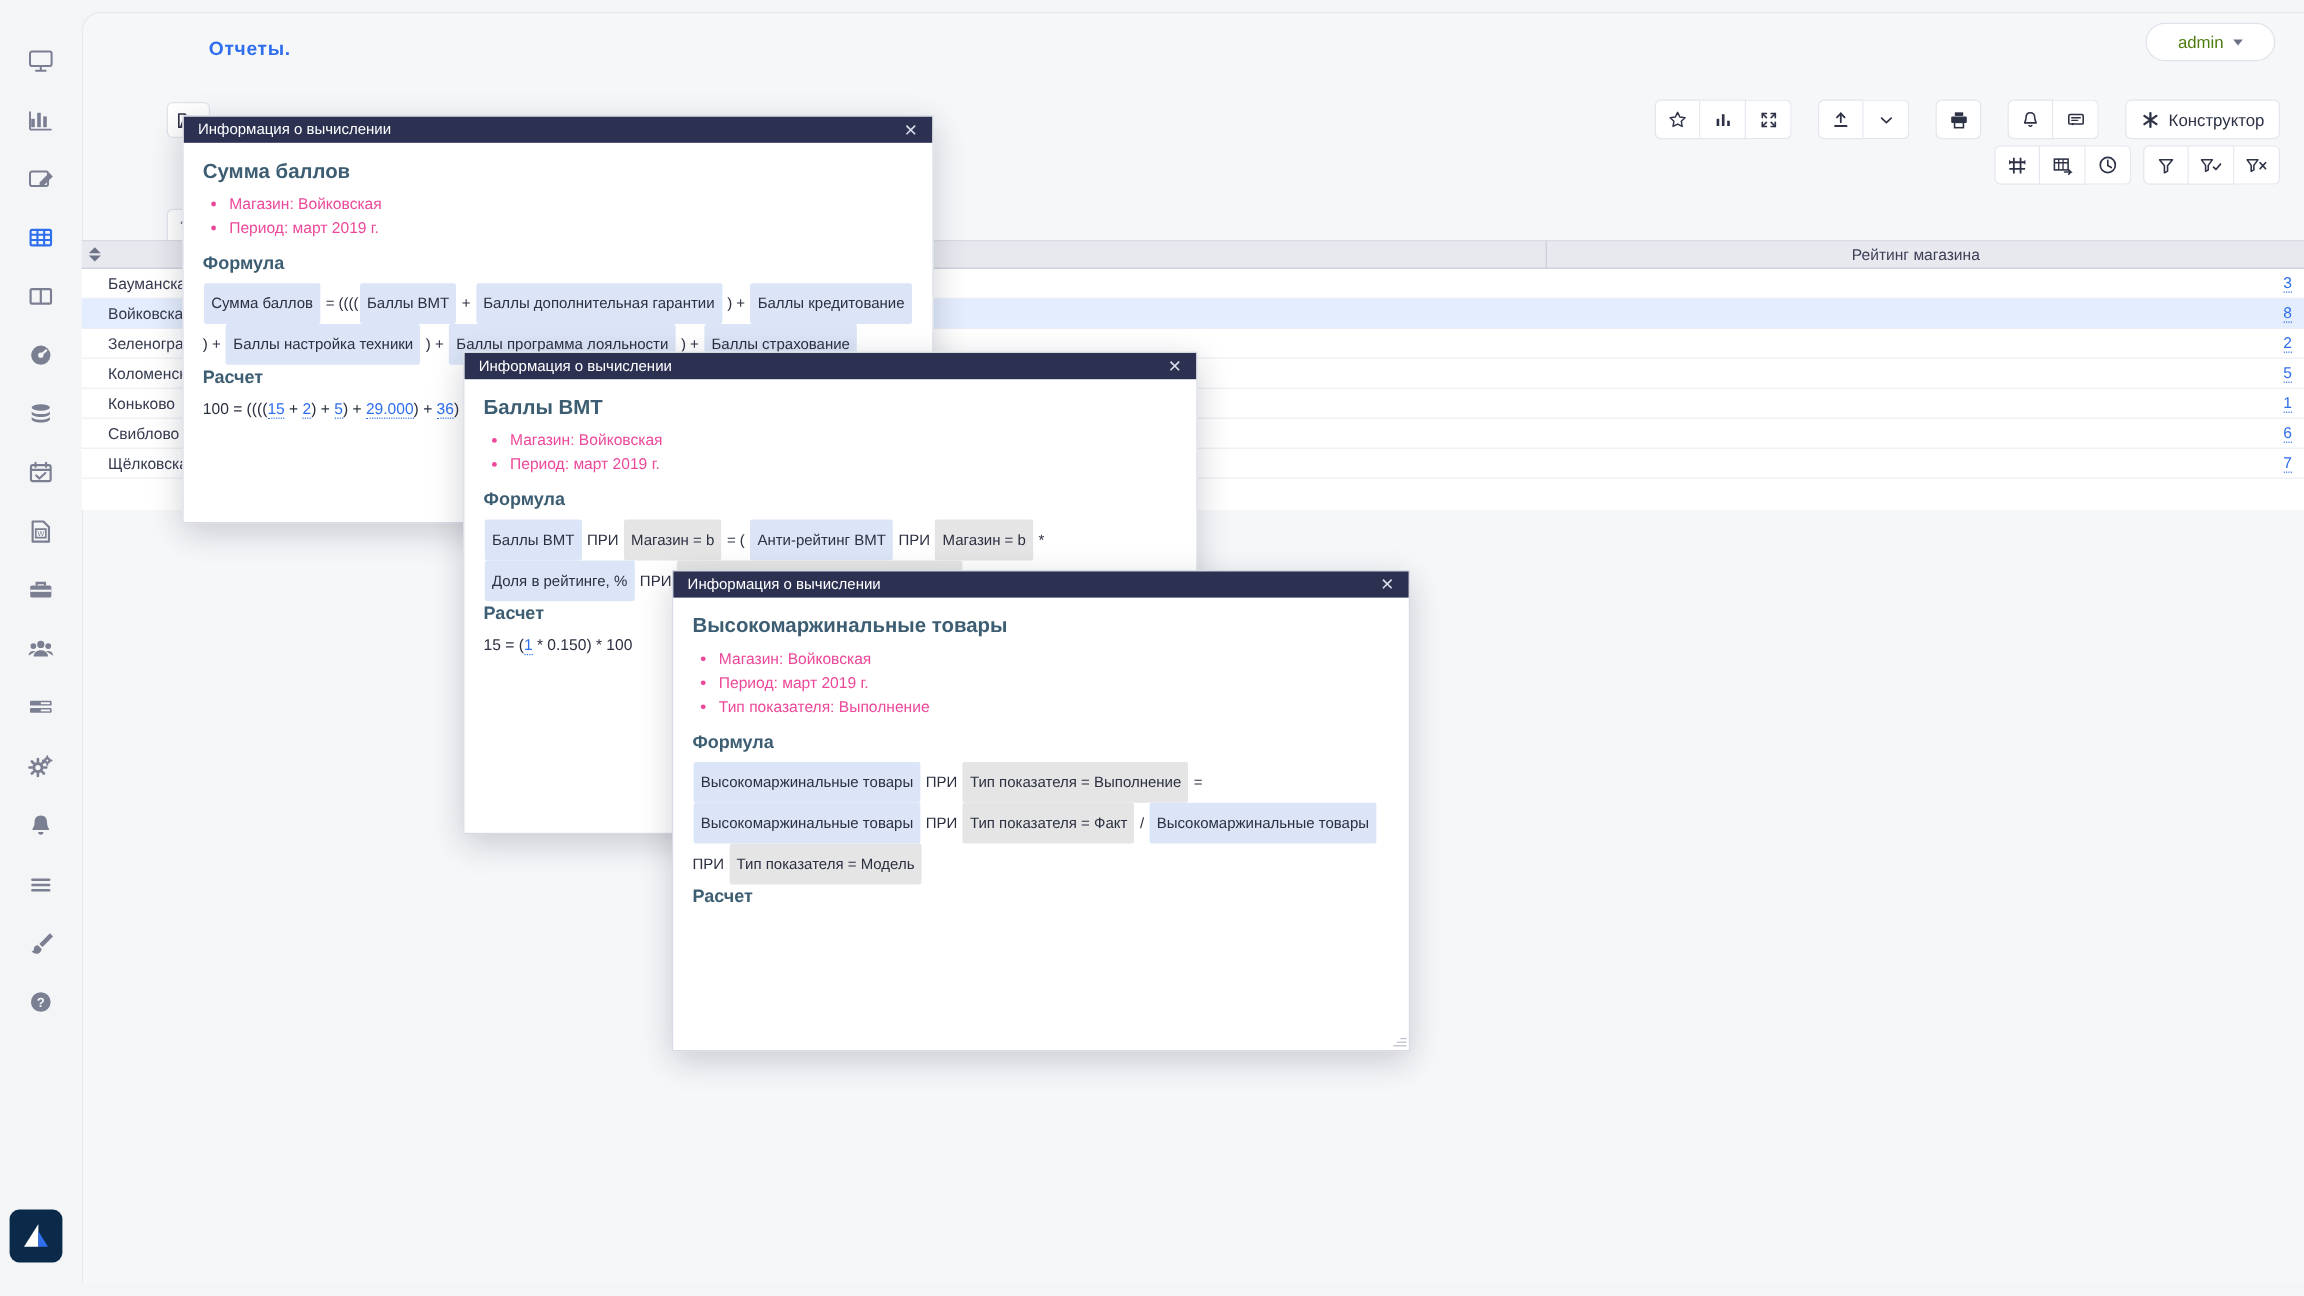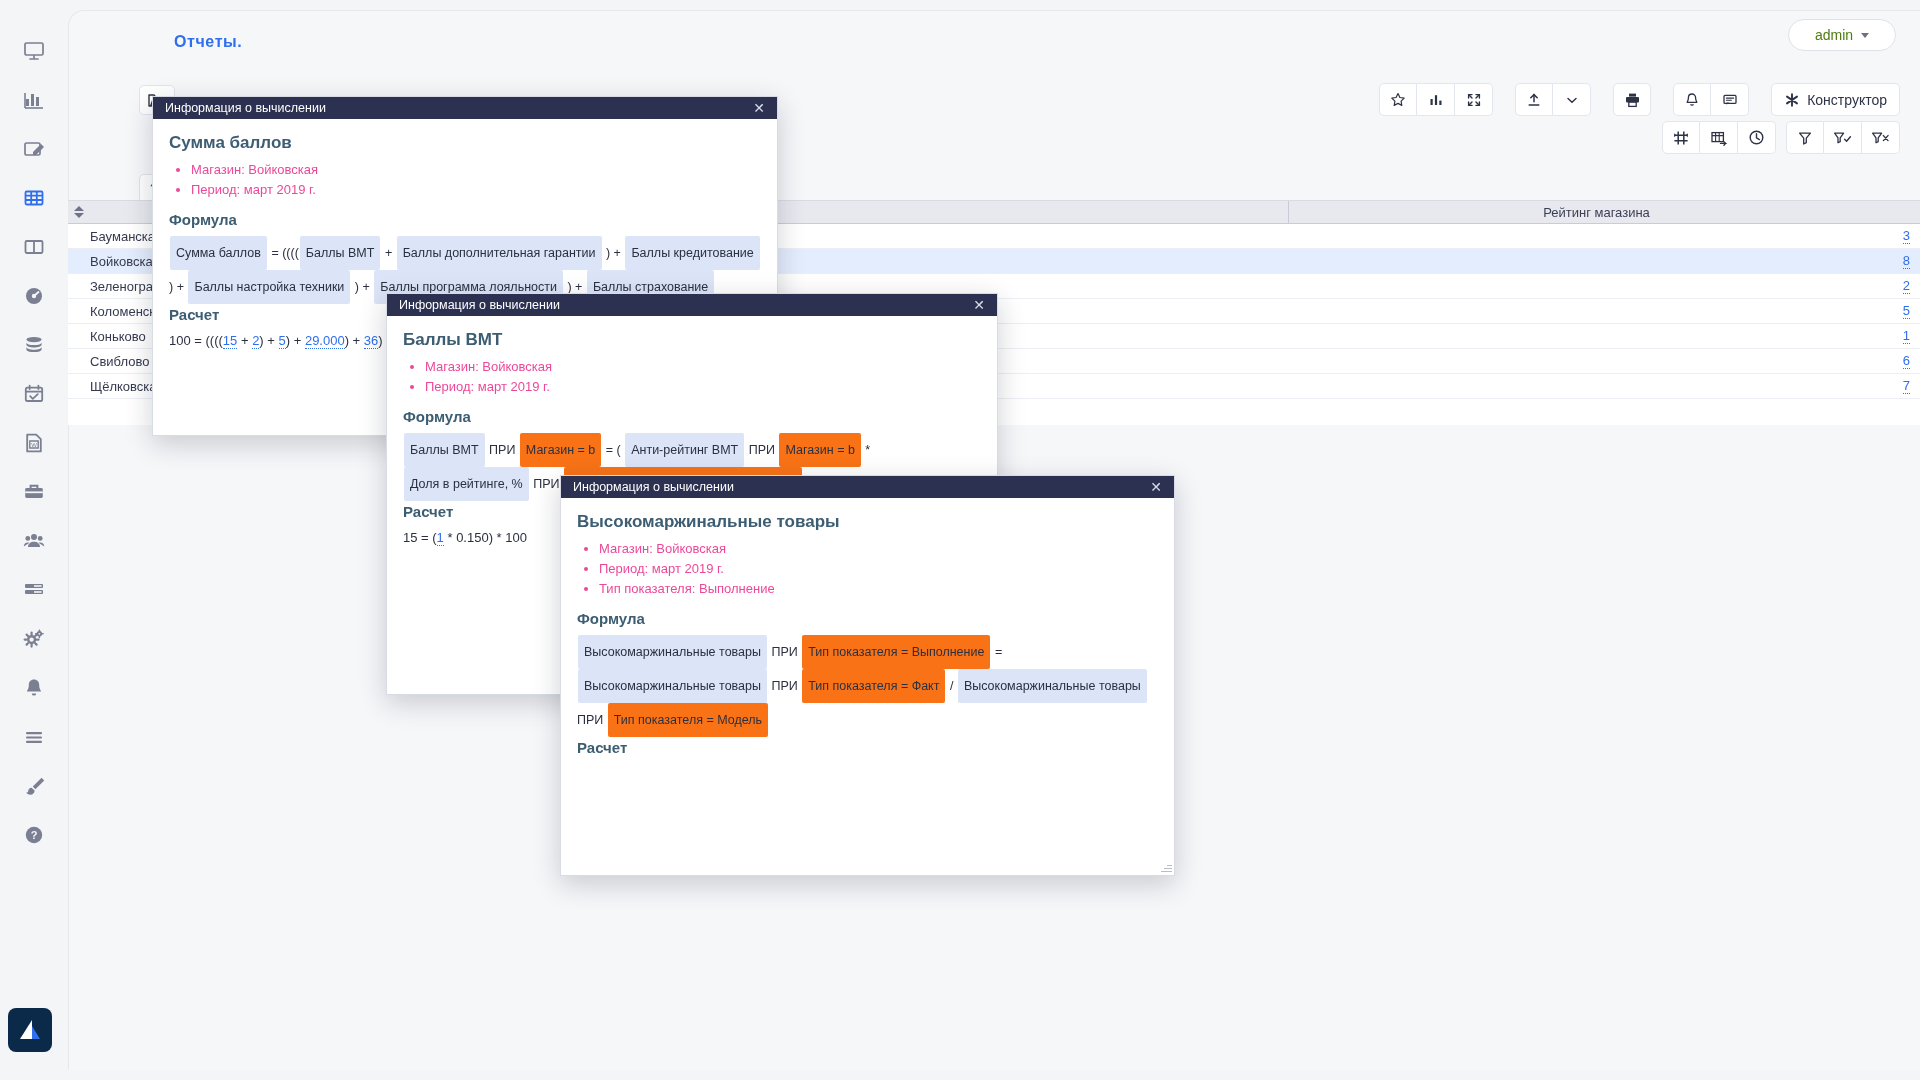--- a/index.html
+++ b/index.html
@@ -177,21 +177,21 @@
   }
   .dlg-ul { margin: 0 0 12px 0; padding-left: 22px; }
   .dlg-ul li { font-size:13px; color:#ec4899; line-height:18px; margin-bottom:2px; }
   .dlg-h3 { font-size:15px; font-weight:700; color:#3c5d72; margin: 2px 0 8px 0; }
   .formula { font-size:12.5px; color:#2b3040; line-height:30px; }
   .tok {
     display:inline-block; padding:2px 6px; border-radius:2px; margin:0 1px;
     white-space:nowrap;
   }
   .tok.blue  { background:#dbe5f7; }
-  .tok.green { background:#f97316; }
+  .tok.green { background:#e5e5e5; }
   .calc { font-size:13px; color:#2b3040; line-height:20px; }
   .num { color:#2f6fed; border-bottom:1px dotted #2f6fed; cursor:pointer; }
   .resize-grip {
     position:absolute; right:2px; bottom:2px; width:12px; height:12px;
     cursor:nwse-resize;
   }
   .resize-grip span { position:absolute; right:0; background:#b9bcca; height:1px; }
   .resize-grip span:nth-child(1){ bottom:1px; width:11px; }
   .resize-grip span:nth-child(2){ bottom:4px; width:8px; }
   .resize-grip span:nth-child(3){ bottom:7px; width:5px; }

